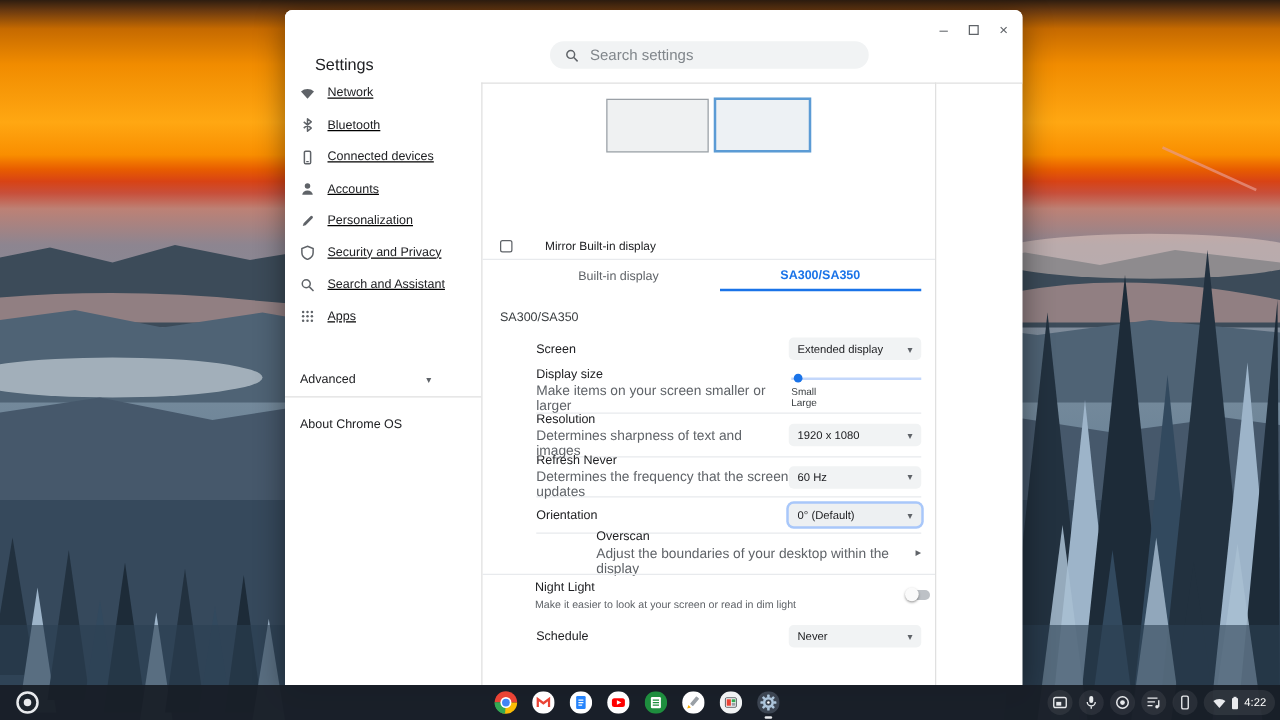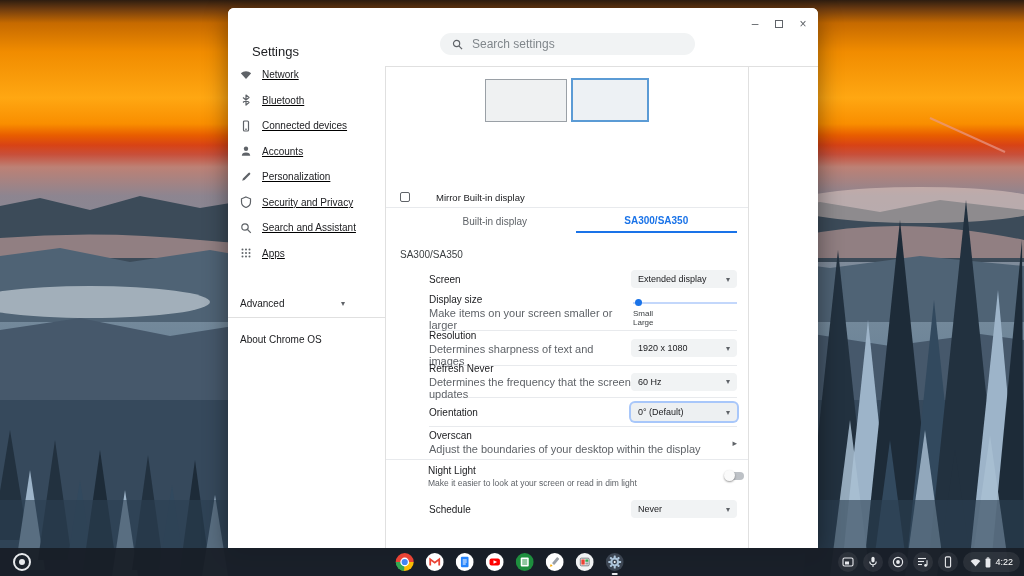--- a/index.html
+++ b/index.html
@@ -360,21 +360,21 @@
 
           <div class="srow" style="height:28px;">
             <span class="t">Orientation</span>
             <div class="dropdown focused">
               <span class="val">0° (Default)</span>
               <span class="caret">▾</span>
             </div>
           </div>
           <div class="hdiv"></div>
 
-          <div class="srow" style="height:31px;">
+          <div class="srow" style="height:31px;margin-left:48px;">
             <div class="labels">
               <span class="t">Overscan</span>
               <span class="d">Adjust the boundaries of your desktop within the display</span>
             </div>
             <span class="detail-arrow">▸</span>
           </div>
         </div>
 
         <div class="full-div"></div>
 

